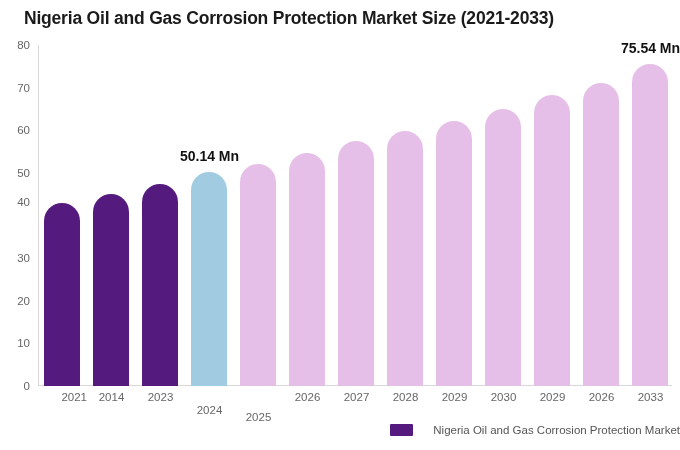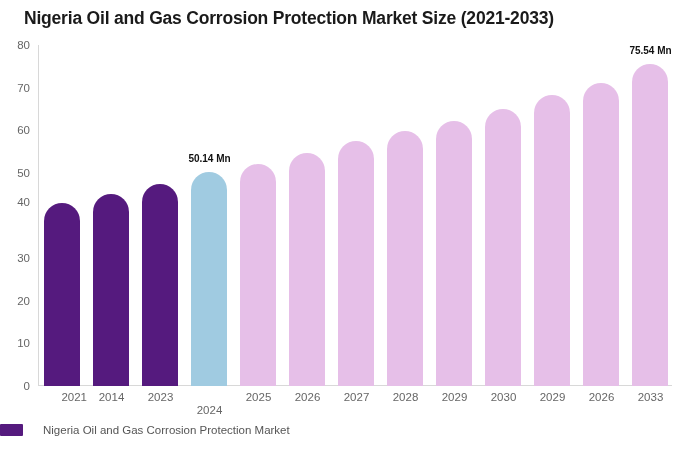--- a/index.html
+++ b/index.html
@@ -87,21 +87,21 @@
     position: absolute;
     bottom: 0;
     left: 6px;
     width: 36px;
     border-radius: 18px 18px 0 0;
   }
   .bar-value-label {
     position: absolute;
     left: 50%;
     transform: translateX(-50%);
-    font-size: 10px;
+    font-size: 14px;
     font-weight: bold;
     color: #111111;
     white-space: nowrap;
   }
   
   .x-labels {
     position: absolute;
     left: 38px;
     top: 391px;
     width: 634px;
@@ -116,21 +116,21 @@
     color: #666666;
   }
   
   .legend {
     position: absolute;
     left: 0;
     top: 424px;
     width: 680px;
     display: flex;
     align-items: center;
-    justify-content: flex-start;
+    justify-content: flex-end;
     gap: 20px;
   }
   .legend-swatch {
     width: 23px;
     height: 12px;
     border-radius: 1px;
   }
   .legend-label {
     font-size: 11.5px;
     color: #555555;
@@ -203,21 +203,21 @@
         <div class="bar" title="2033: 75.54" style="height: 321.989px; background: rgb(230, 191, 232);"></div>
         <div class="bar-value-label" style="bottom: 329.989px;">75.54 Mn</div>
       </div>
     </div>
 
   <div class="x-labels">
       <div class="x-tick" style="left: 0px; text-align: right;">2021</div>
       <div class="x-tick" style="left: 49px;">2014</div>
       <div class="x-tick" style="left: 98px;">2023</div>
       <div class="x-tick" style="left: 147px; margin-top: 13px;">2024</div>
-      <div class="x-tick" style="left: 196px;">2025</div>
+      <div class="x-tick" style="left: 196px; margin-top: 20px;">2025</div>
       <div class="x-tick" style="left: 245px;">2026</div>
       <div class="x-tick" style="left: 294px;">2027</div>
       <div class="x-tick" style="left: 343px;">2028</div>
       <div class="x-tick" style="left: 392px;">2029</div>
       <div class="x-tick" style="left: 441px;">2030</div>
       <div class="x-tick" style="left: 490px;">2029</div>
       <div class="x-tick" style="left: 539px;">2026</div>
       <div class="x-tick" style="left: 588px;">2033</div>
     </div>
 

